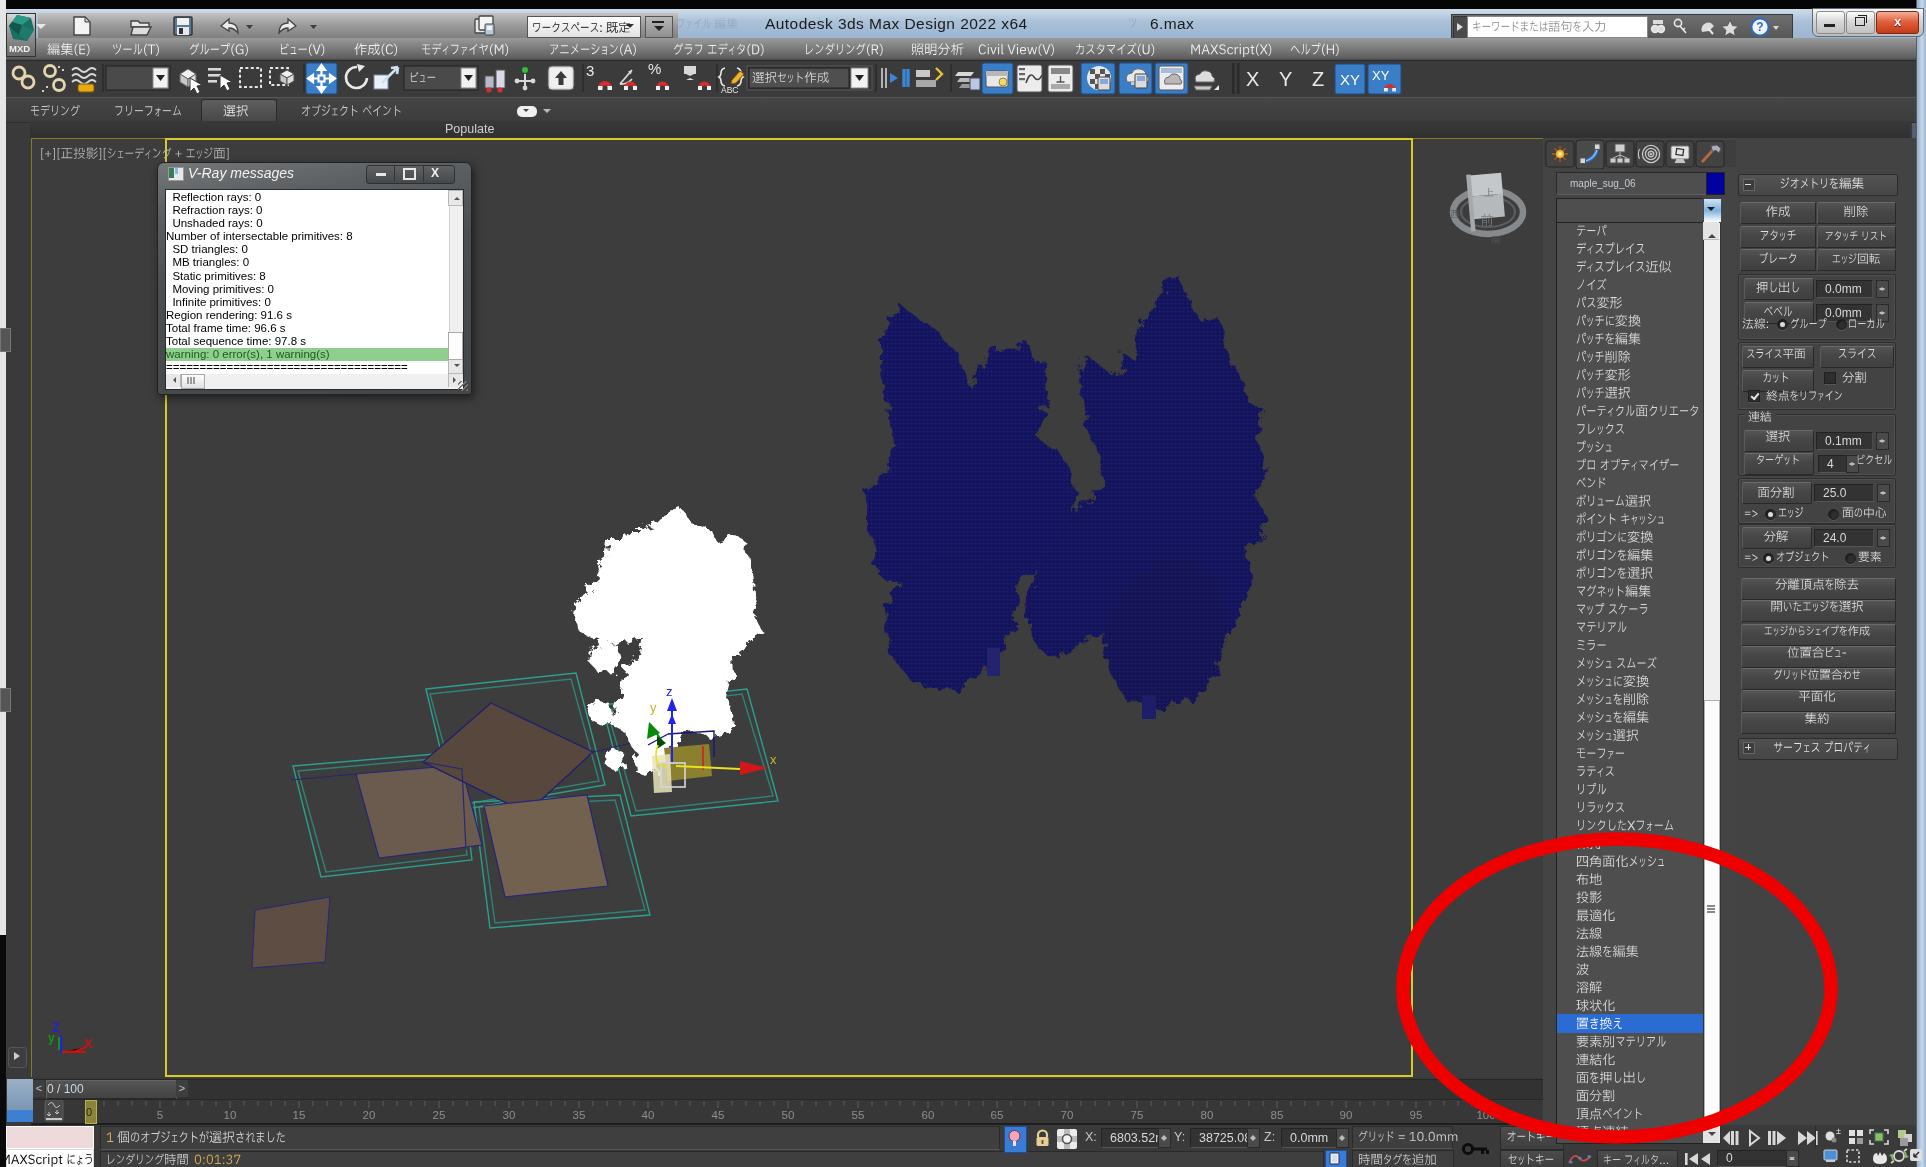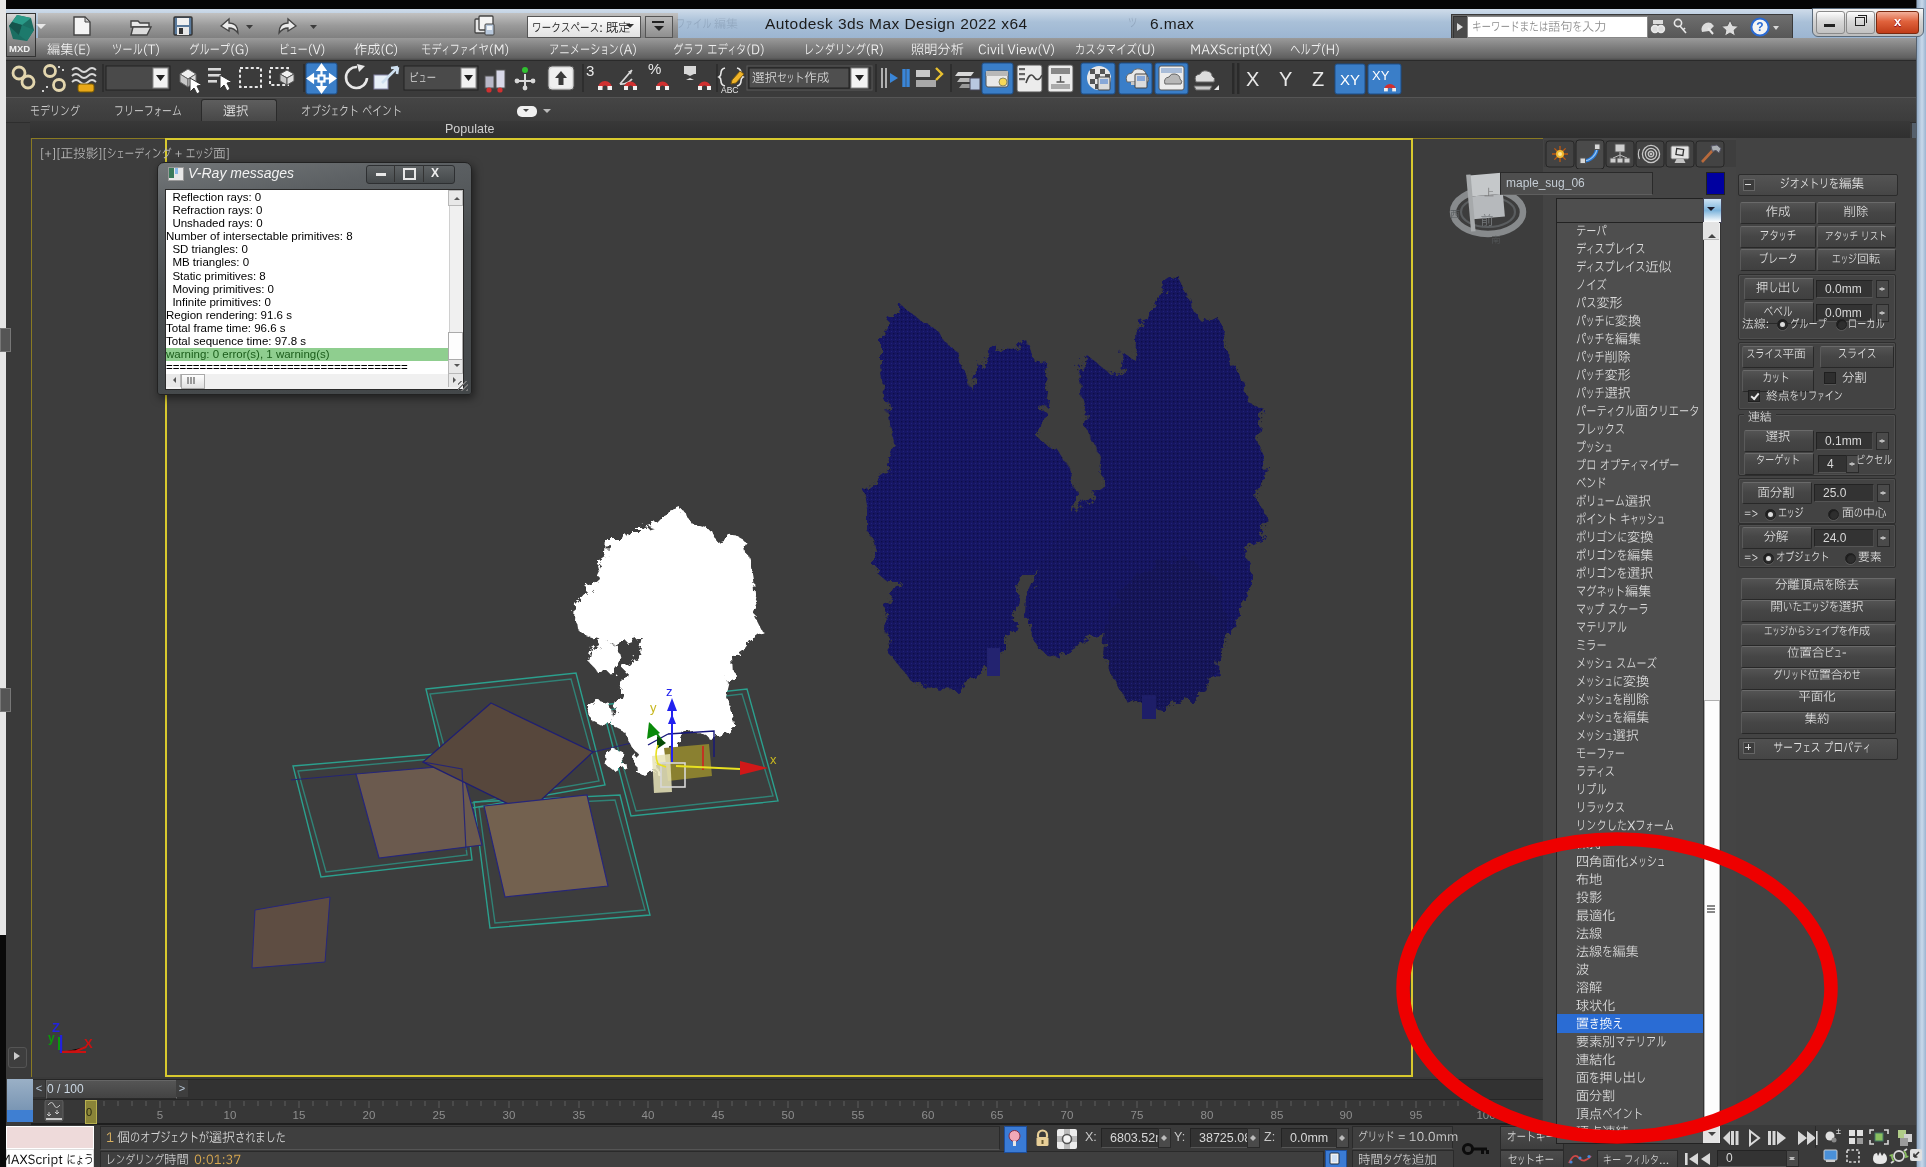--- a/index.html
+++ b/index.html
@@ -555,21 +555,21 @@
     <rect x="-4" y="-5" width="7" height="6" fill="none" stroke="#333" stroke-width="1.3" transform="rotate(8)"></rect>
     <path d="M-3.5 5 h7 l2 4 h-11 z" fill="#c4c4c4"></path>
   </g>
 
   <g transform="translate(166,15)">
     <path d="M-8 8 L3 -4" stroke="#b86a3c" stroke-width="2.6"></path>
     <path d="M1 -8 l6 -1 4 3.5 -2 4.5 -3 -2.6 -3.6 1 z" fill="#aaaeb2" stroke="#556"></path>
   </g>
 </svg>
 
-<div class="abs" style="left:1500px;top:172px;width:146px;height:21px;background:#4e4e4e;border:1px solid #2a2a2a;border-bottom-color:#5e5e5e;color:#c4ccd4;font-size:12px;line-height:21px;padding-left:5px;z-index:21">maple_sug_06</div>
+<div class="abs" style="left:1556px;top:172px;width:146px;height:21px;background:#4e4e4e;border:1px solid #2a2a2a;border-bottom-color:#5e5e5e;color:#c4ccd4;font-size:10px;line-height:21px;padding-left:13px;z-index:21">maple_sug_06</div>
 <div class="abs" style="left:1706px;top:172px;width:17px;height:21px;background:#0000a0;border:1px solid #222;z-index:21"></div>
 
 <div class="abs" style="left:1556px;top:198px;width:147px;height:23px;background:#4e4e4e;border:1px solid #222;z-index:21"></div>
 <div class="abs" style="left:1703px;top:198px;width:17px;height:23px;background:linear-gradient(#cfe4f4,#7db4dc 50%,#fff);border:1px solid #445;z-index:22"></div>
 <div class="abs" style="left:1707px;top:207px;width:0;height:0;border:4.5px solid transparent;border-top-color:#1a1a2a;z-index:23"></div>
 
 <div class="abs" style="left:1556px;top:222px;width:147px;height:920px;background:#4e4e4e;border:1px solid #222;border-right:none;z-index:21"></div>
 
 <div class="abs" style="left:1557px;top:1014px;width:146px;height:19px;background:#2a6cd4;z-index:22"></div>
 

